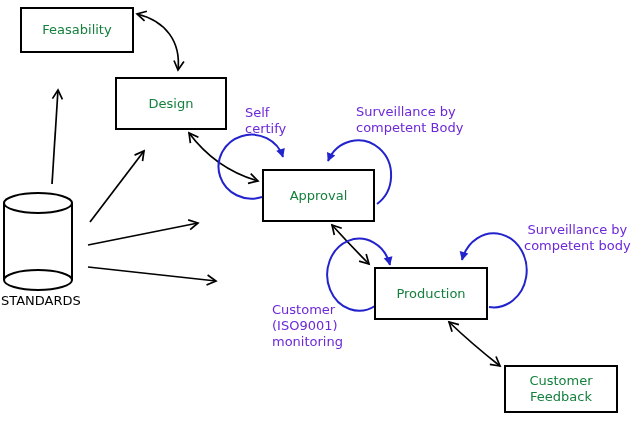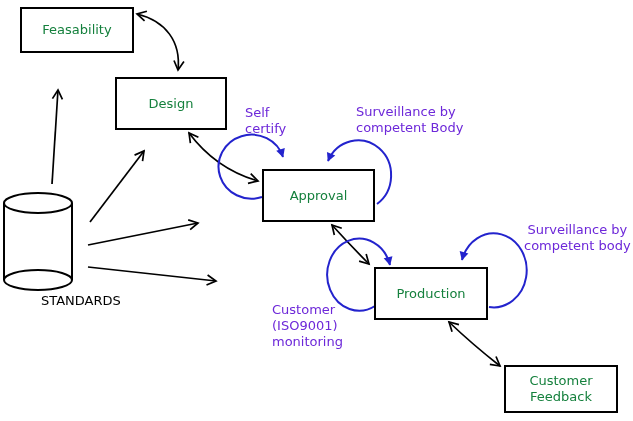--- a/index.html
+++ b/index.html
@@ -52,21 +52,20 @@
   .anno-quality       { left: 272px; top: 302px; }
   .lbl-standards {
     position: absolute;
     left: 1px;
     top: 293px;
     width: 78px;
     color: #000000;
     font-size: 13px;
     text-align: center;
     white-space: nowrap;
-    padding-left: 40px;
   }
 </style>
 </head>
 <body>
 
 <div class="canvas">
 
   <svg width="633" height="421" viewBox="0 0 633 421">
     <defs>
       <marker id="mA" markerUnits="userSpaceOnUse" markerWidth="14" markerHeight="14" refX="11" refY="7" orient="auto-start-reverse">

